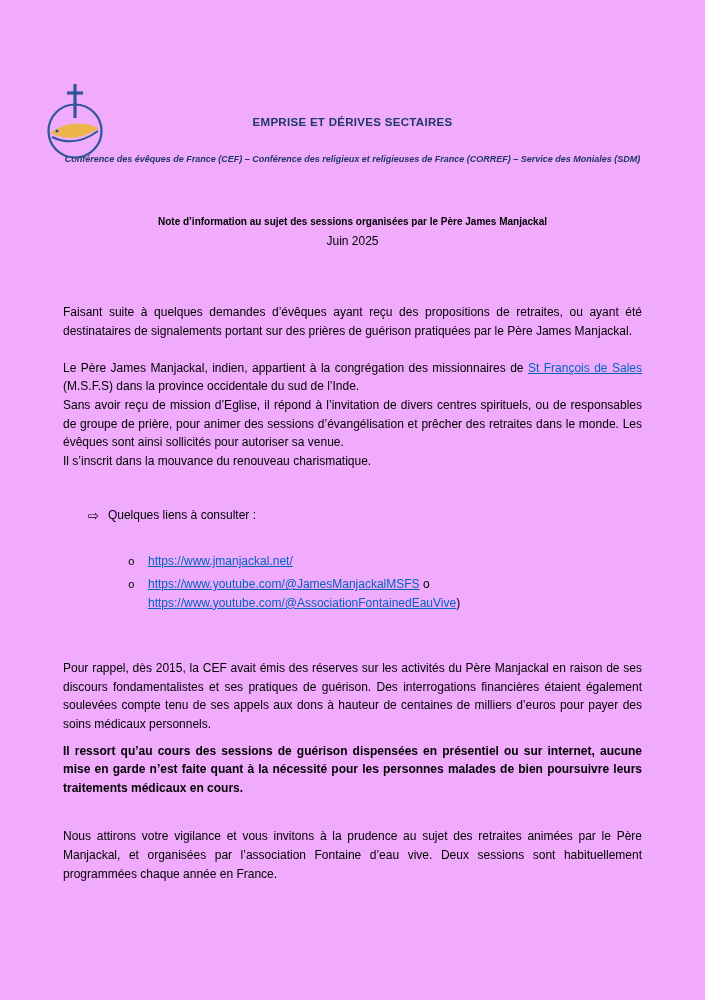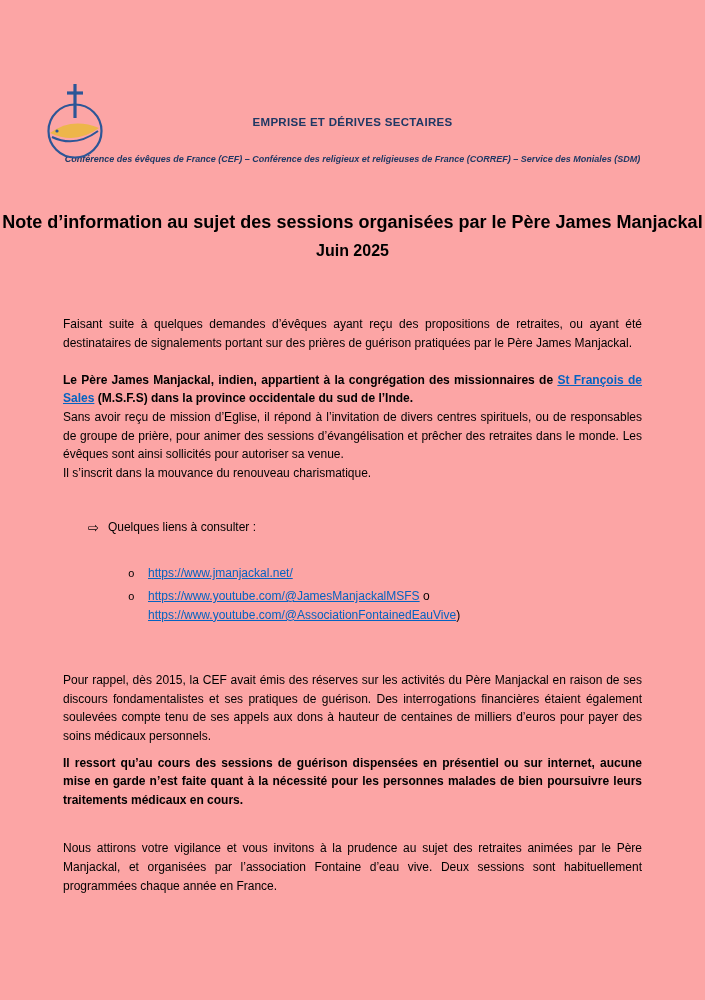--- a/index.html
+++ b/index.html
@@ -4,46 +4,46 @@
 <style>
   :root{
     --header-blue:#1F3864;
     --link-blue:#0563C1;
     --logo-blue:#2C5697;
     --logo-gold:#EDB64A;
   }
   *{box-sizing:border-box;margin:0;padding:0;}
   html,body{background:#e8e8e8;}
   .page{
-    width:705px;height:1000px;background:#fca5a5;position:relative;
+    width:705px;height:1000px;background:#f0abfc;position:relative;
     margin:0 auto;overflow:hidden;
     font-family:"Liberation Sans",sans-serif;color:#000;
   }
   
   .logo{position:absolute;left:44px;top:82px;width:62px;height:82px;}
   .org-title{
     padding-top:112px;text-align:center;
     color:var(--header-blue);font-weight:bold;font-size:11.5px;
     line-height:21px;letter-spacing:.3px;
   }
   .org-subtitle{
     margin-top:21px;text-align:center;color:var(--header-blue);
     font-weight:bold;font-style:italic;font-size:9px;white-space:nowrap;
   }
   
   .doc-title{
-    margin-top:49px;text-align:center;font-weight:bold;font-size:18px;
+    margin-top:49px;text-align:center;font-weight:bold;font-size:10px;
     line-height:18px;white-space:nowrap;
   }
-  .doc-date{text-align:center;font-weight:bold;font-size:16px;margin-top:11px;}
+  .doc-date{text-align:center;font-weight:normal;font-size:12px;margin-top:3px;}
   
   .body{padding:0 63px;font-size:12px;line-height:18.6px;}
   .body p{text-align:justify;}
   .para-intro{margin-top:55px;}
-  .para-congregation{margin-top:18.6px;font-weight:bold;}
+  .para-congregation{margin-top:18.6px;}
   .links-header{margin-top:36px;padding-left:25px;}
   .arrow{
     font-family:"DejaVu Sans",sans-serif;font-size:13px;
     display:inline-block;margin-right:9px;vertical-align:-1px;
   }
   ul.links{margin:26px 0 0;padding:0 0 0 85px;list-style:none;}
   ul.links li{position:relative;margin-top:4.5px;text-align:left;}
   ul.links li:first-child{margin-top:0;}
   .o-bullet{
     position:absolute;left:-20px;top:1px;

